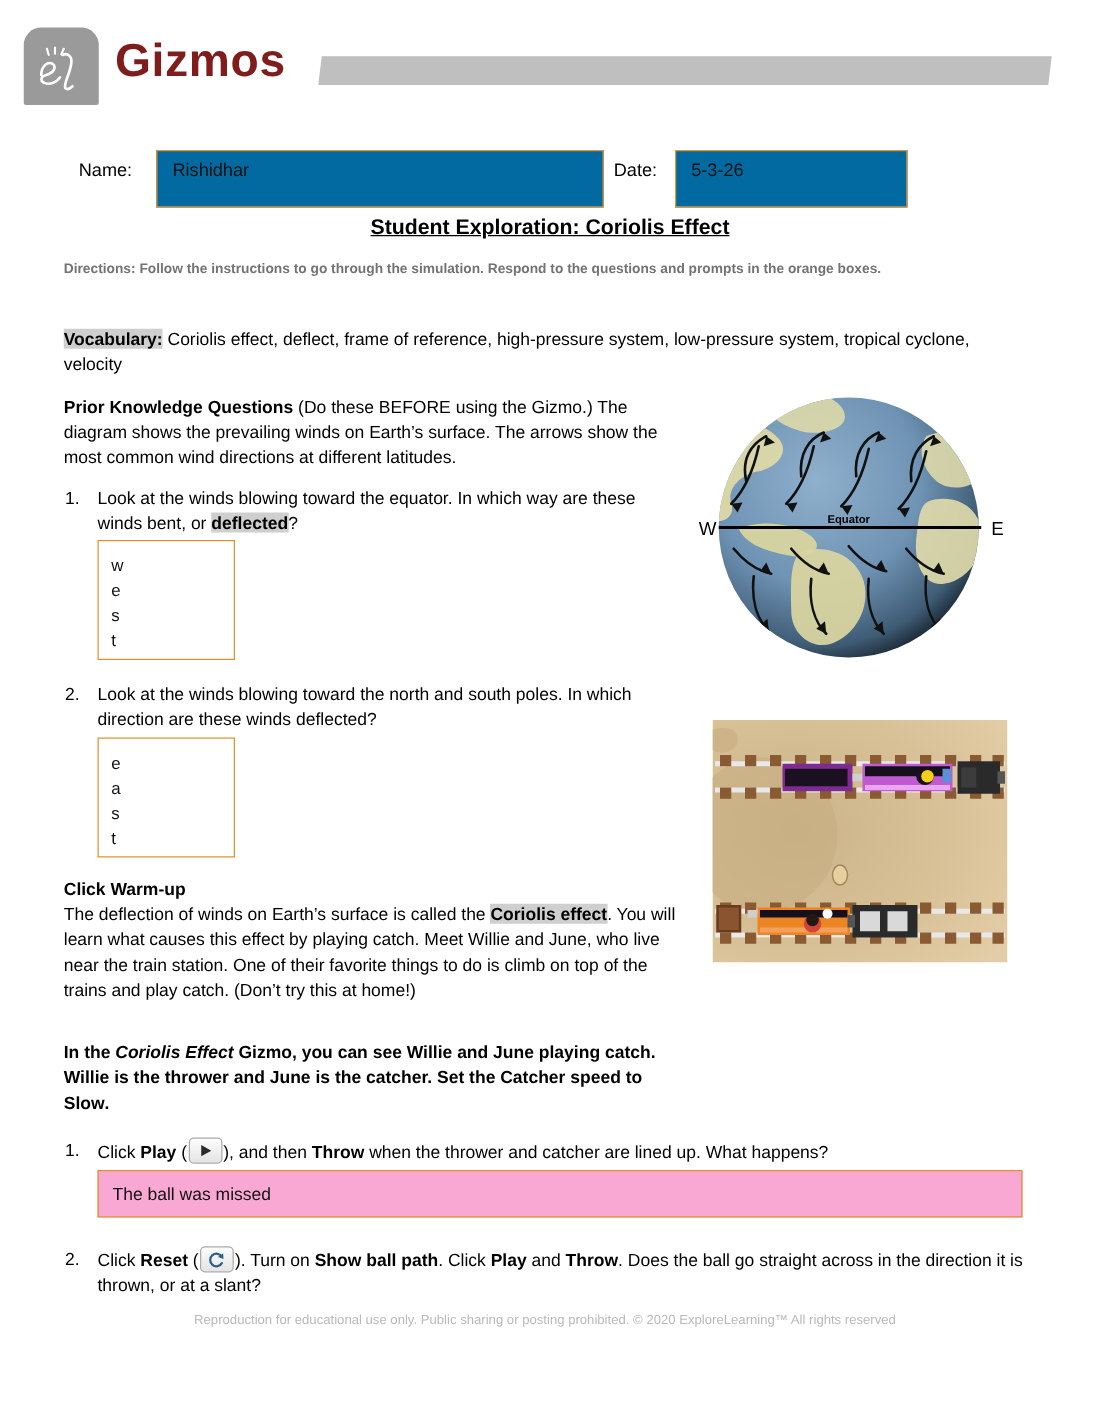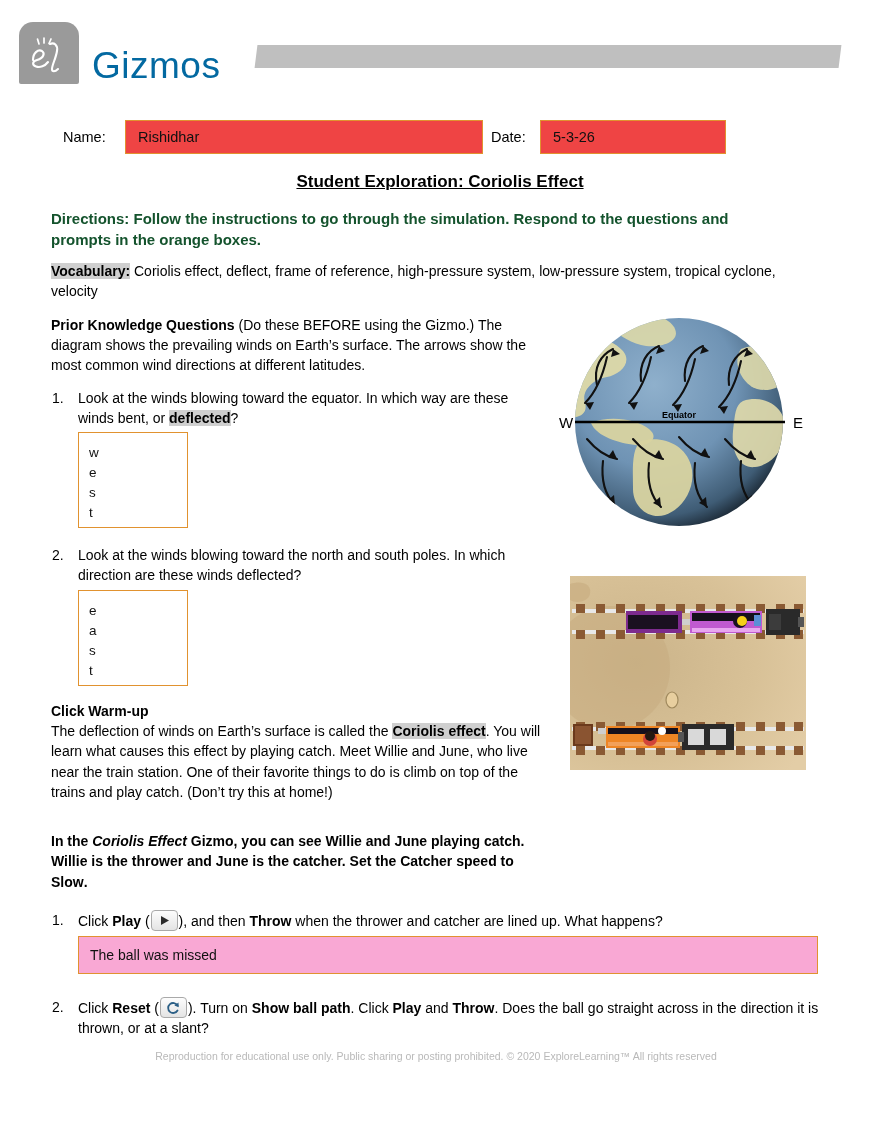--- a/index.html
+++ b/index.html
@@ -29,25 +29,25 @@
     background: #9a9a9a;
     border-radius: 14px 14px 2px 2px;
   }
   .logo-mark {
     position: absolute;
     left: 0; top: 0;
     width: 60px; height: 62px;
   }
   .brand-word {
     position: absolute;
-    left: 92px; top: 45px;
+    left: 92px; top: 28px;
     font-size: 37px;
-    font-weight: 400;
+    font-weight: 700;
     letter-spacing: 0.5px;
-    color: #0369a1;
+    color: #7f1d1d;
   }
   .header-bar {
     position: absolute;
     left: 256px; top: 45px;
     width: 584px; height: 23px;
     background: #bfbfbf;
     transform: skewX(-7deg);
   }
 
   
@@ -60,23 +60,23 @@
     position: absolute;
     font-size: 14.5px;
     color: #000000;
     top: 11px;
   }
   .lbl-name { left: 63px; }
   .lbl-date { left: 491px; }
   .field-box {
     position: absolute;
     top: 2px;
-    height: 34px;
+    height: 46px;
     border: 1.6px solid #e1922f;
-    background: #ef4444;
+    background: #0369a1;
     box-sizing: border-box;
   }
   .box-name { left: 125px; width: 358px; }
   .box-date { left: 540px; width: 186px; }
   .field-value {
     position: absolute;
     left: 12px; top: 8px;
     font-size: 14.5px;
     color: #111;
     white-space: nowrap;
@@ -92,23 +92,23 @@
     font-weight: bold;
     color: #000000;
     text-decoration: underline;
   }
 
   
   .directions {
     position: absolute;
     left: 51px; top: 208px;
     width: 722px;
-    font-size: 15px;
+    font-size: 11px;
     font-weight: bold;
-    color: #14532d;
+    color: #737373;
     line-height: 1.42;
   }
   .vocab {
     position: absolute;
     left: 51px; top: 261px;
     width: 762px;
     font-size: 14px;
     line-height: 1.44;
   }
   .hl {

